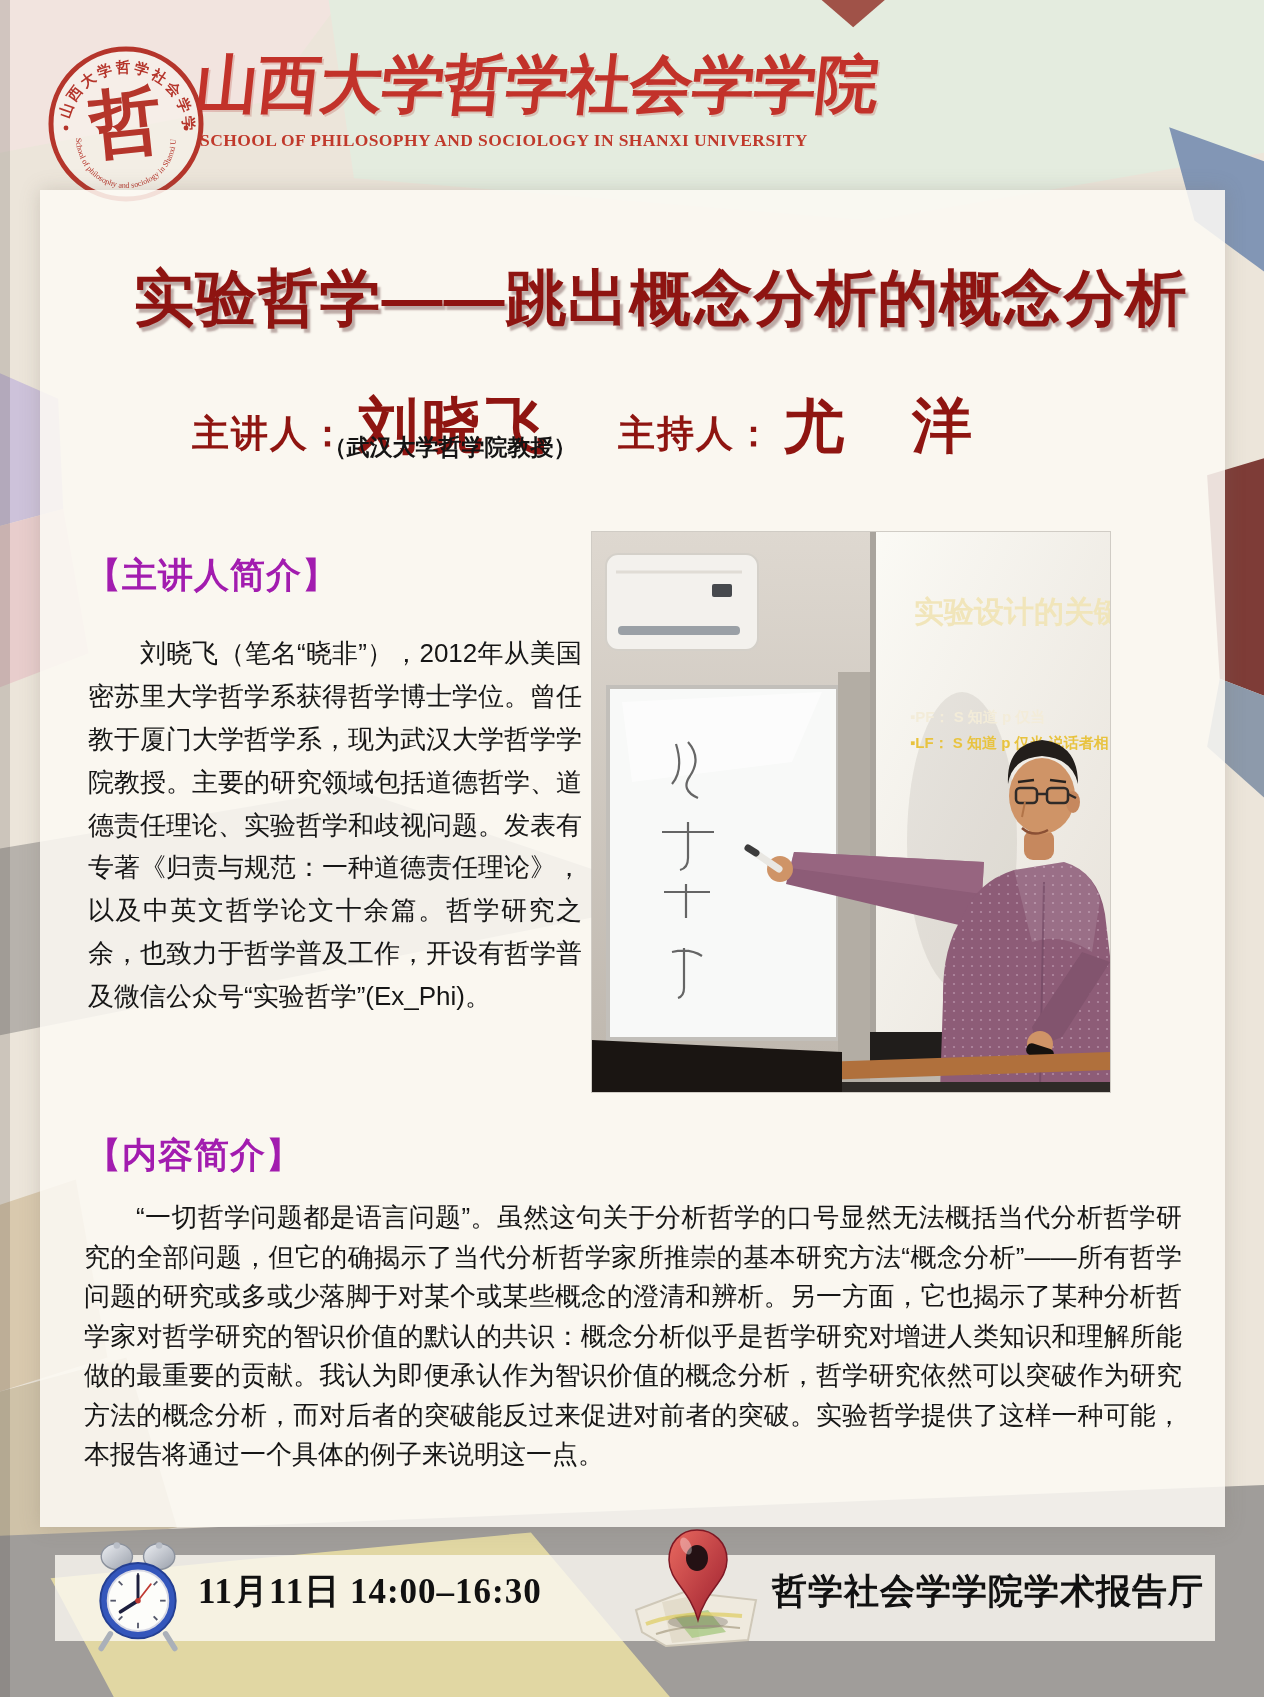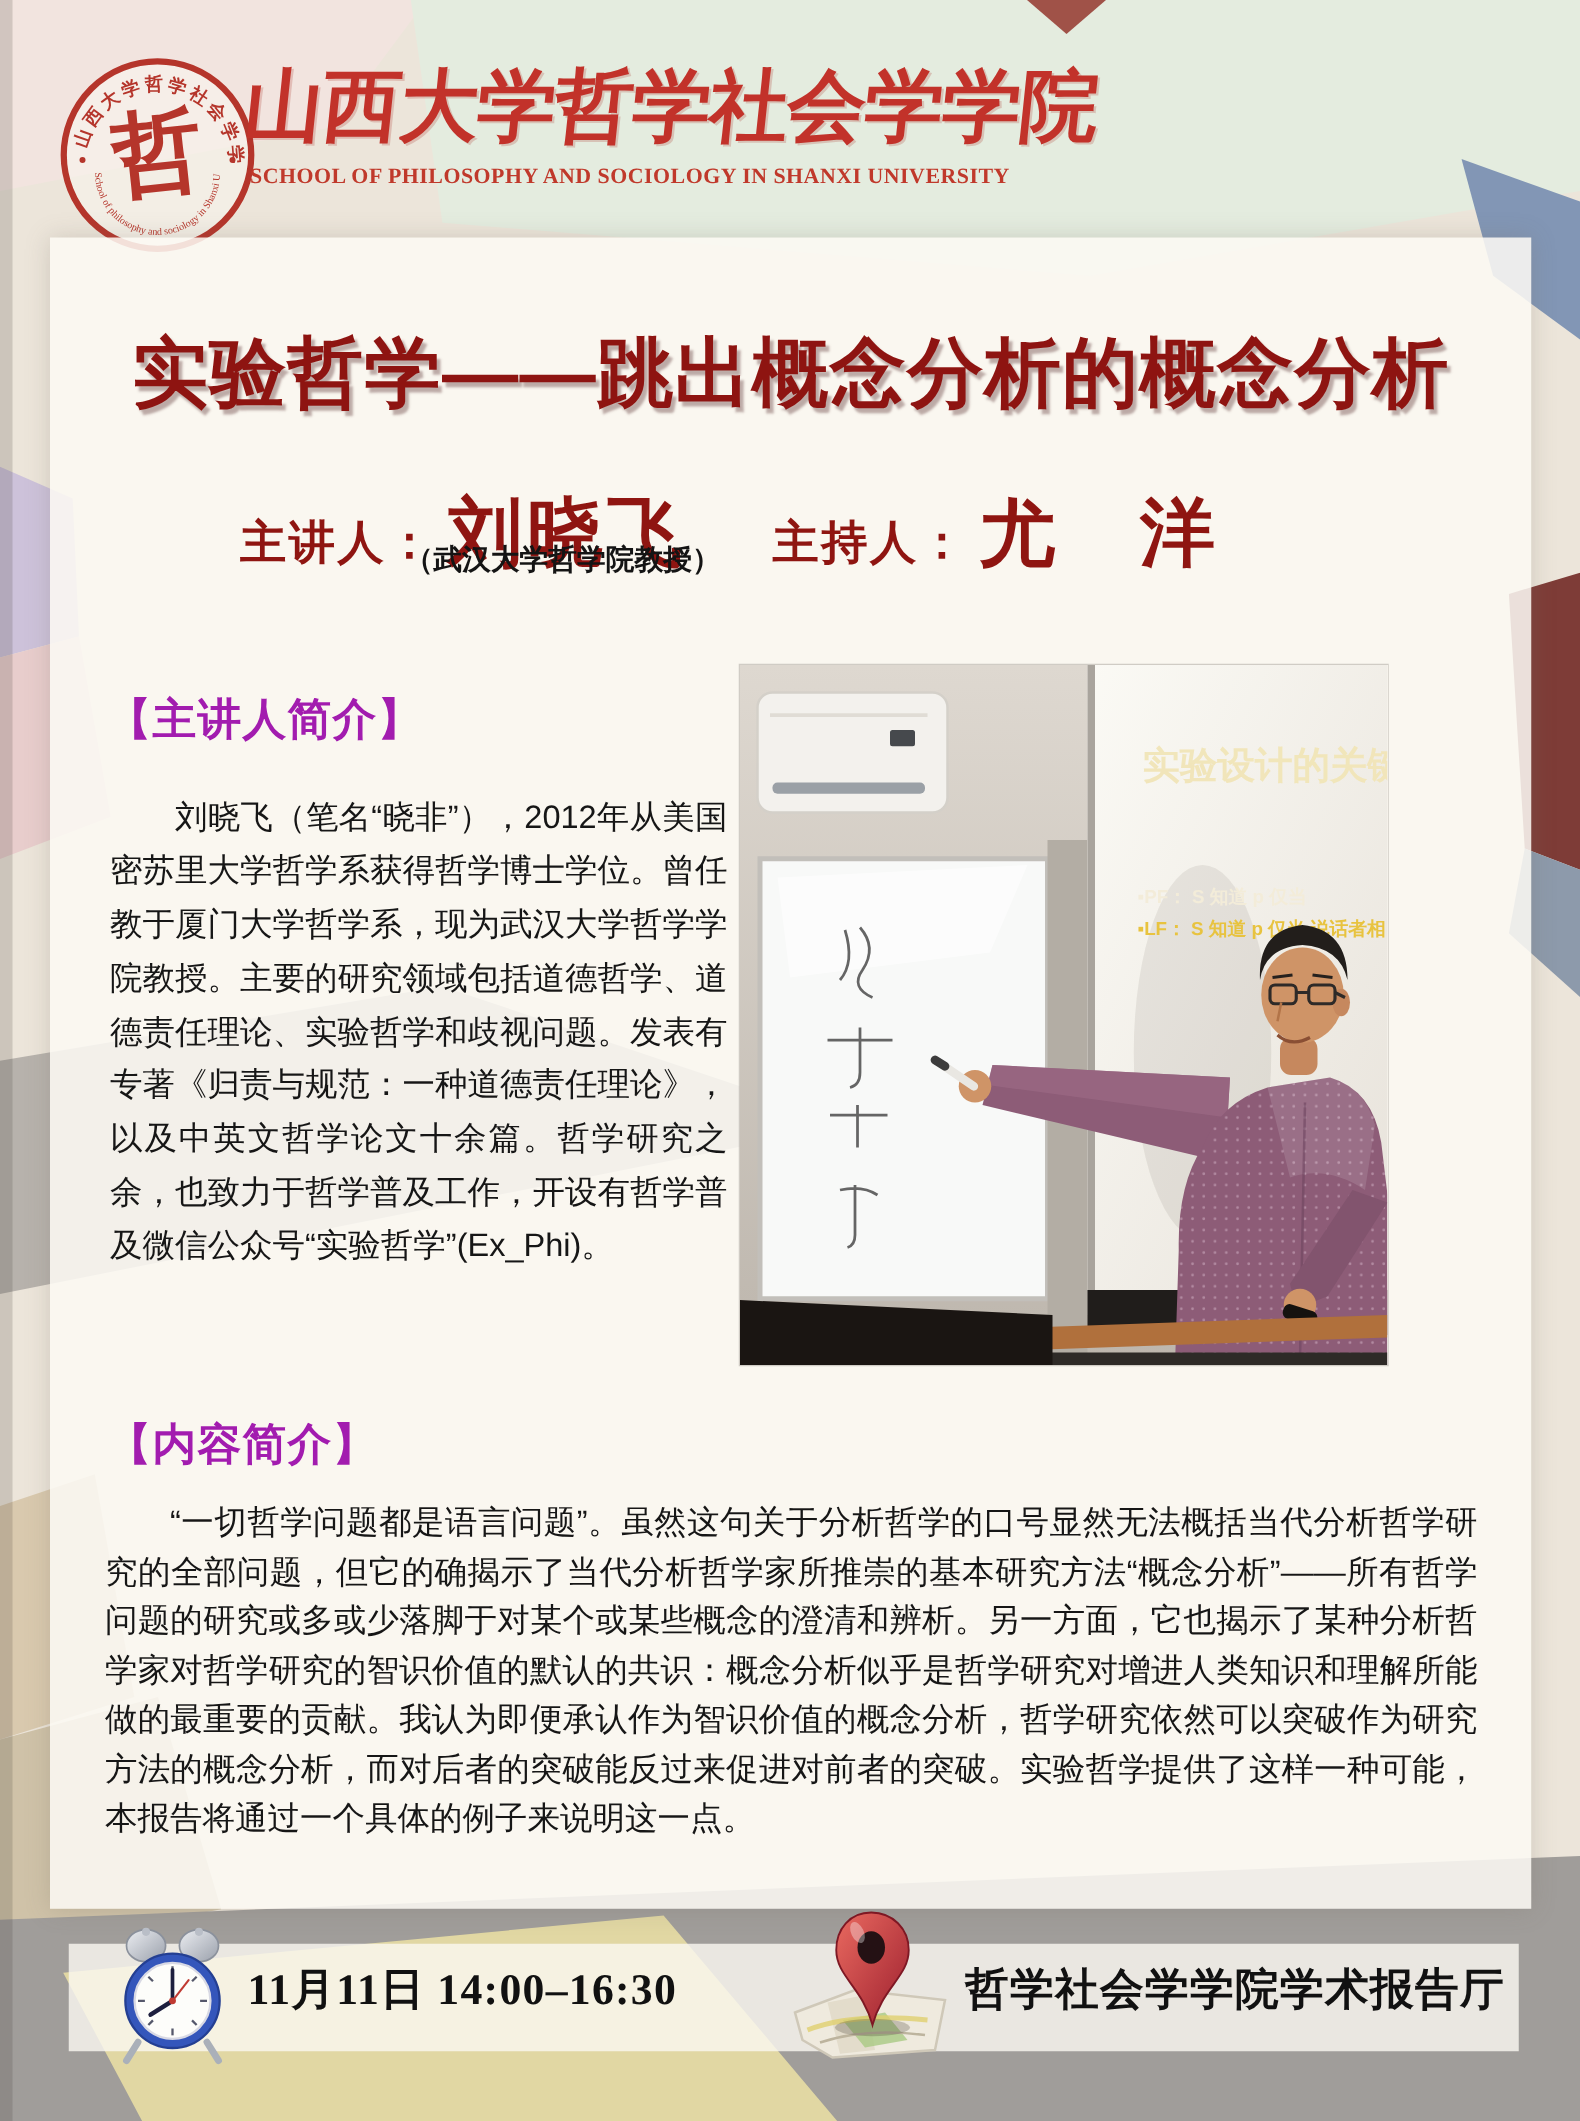--- a/index.html
+++ b/index.html
@@ -42,21 +42,21 @@
   
   .panel{
     position:absolute;left:40px;top:190px;width:1185px;height:1337px;
     background:rgba(251,249,244,.87);
     box-shadow:0 0 18px rgba(120,110,100,.25);
   }
 
   .lecture-title{
     position:absolute;left:40px;top:258px;width:1185px;text-align:center;
     font-weight:900;font-size:61px;letter-spacing:1px;color:#8e1411;
-    text-shadow:3px 4px 2px rgba(95,55,55,.40);white-space:nowrap;
+    text-shadow:3px 4px 2px rgba(95,55,55,.40);white-space:nowrap;padding-left:28px;
   }
 
   .speaker-row{position:absolute;top:386px;left:40px;width:1185px;}
   .speaker-group{position:absolute;display:flex;align-items:baseline;white-space:nowrap;}
   .sg-lecturer{left:152px;}
   .sg-host{left:578px;}
   .speaker-label{font-weight:900;font-size:37px;color:#8f1511;letter-spacing:2px;}
   .speaker-name{font-weight:900;font-size:60px;color:#8f1511;margin-left:10px;letter-spacing:4px;}
   .affil{position:absolute;top:432px;font-family:"Liberation Serif",serif;font-weight:700;
          font-size:23px;color:#141414;text-align:center;white-space:nowrap;}

